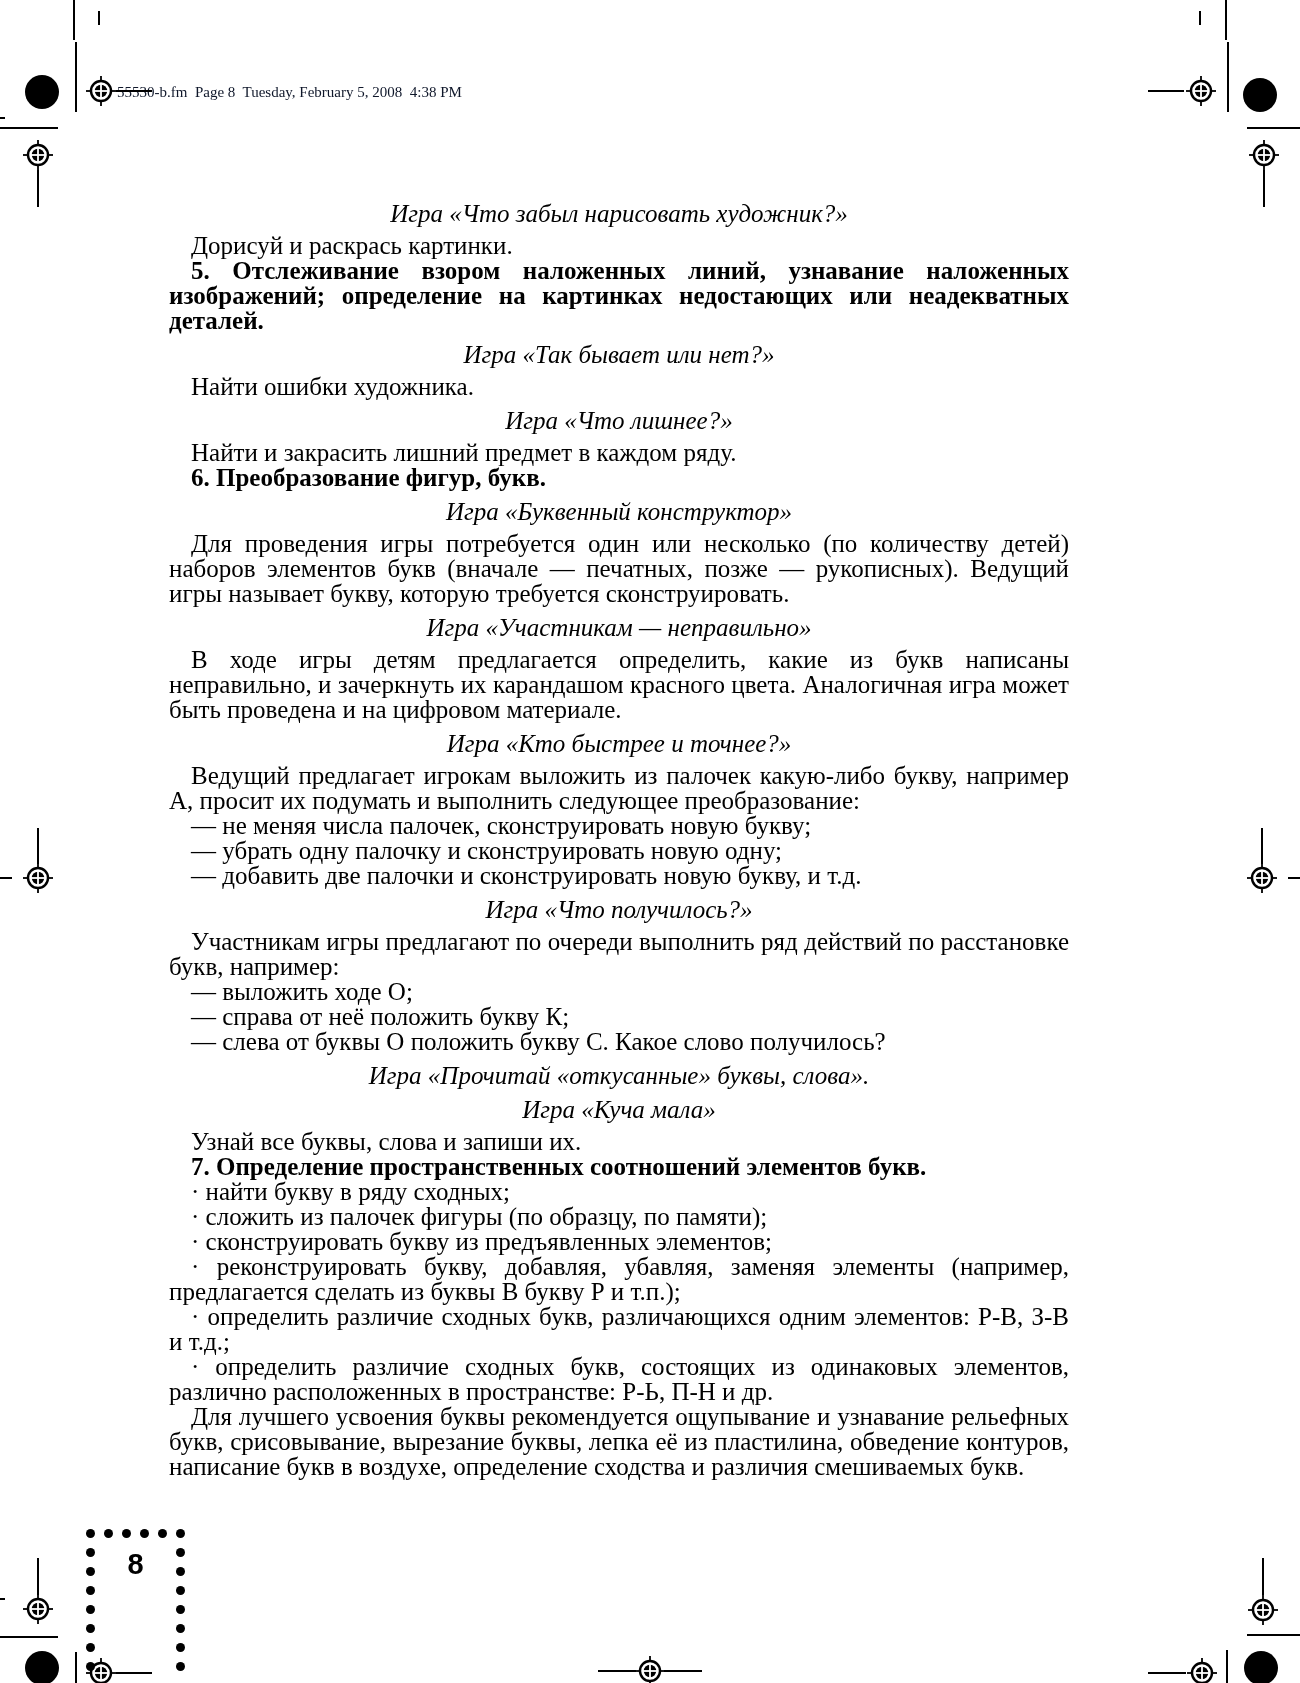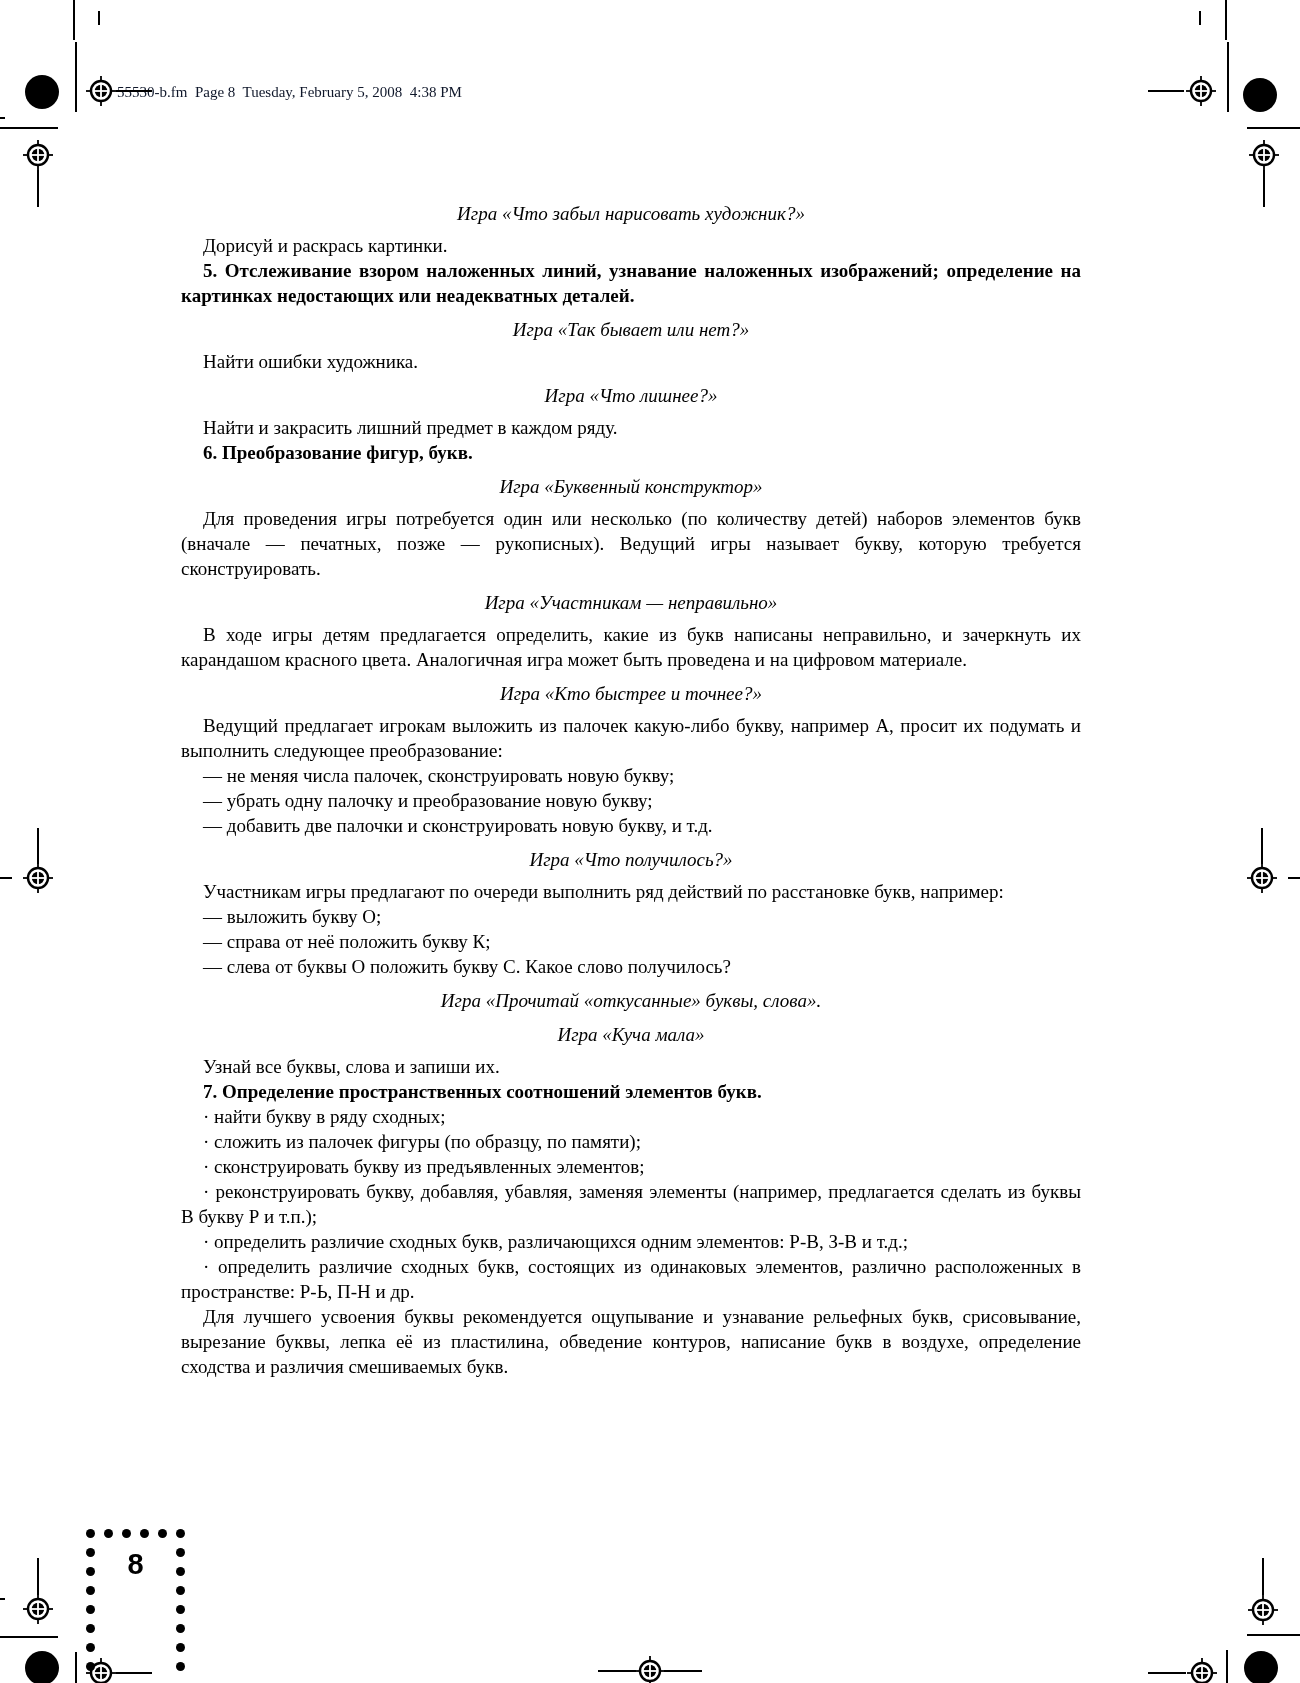--- a/index.html
+++ b/index.html
@@ -9,22 +9,22 @@
     font-family:"Liberation Serif", serif;
   }
   
   .print-header{
     position:absolute;left:117px;top:84px;
     font-family:"Liberation Serif", serif;
     font-size:15px;color:#0f172a;white-space:pre;
   }
   
   .doc{
-    position:absolute;left:181px;top:192px;width:900px;
-    font-size:19px;line-height:25px;text-align:justify;
+    position:absolute;left:169px;top:192px;width:900px;
+    font-size:25px;line-height:25px;text-align:justify;
   }
   .doc p{margin:0;padding:0;}
   .doc p.para, .doc p.bold, .doc p.dash, .doc p.bullet{text-indent:22px;}
   .doc p.bold{font-weight:bold;}
   .doc p.game{
     text-align:center;font-style:italic;text-indent:0;
     margin:9px 0 7px 0;
   }
   
   .ln{position:absolute;background:#000;}
@@ -51,25 +51,25 @@
     <p class="game">Игра «Что лишнее?»</p>
     <p class="para">Найти и закрасить лишний предмет в каждом ряду.</p>
     <p class="bold">6. Преобразование фигур, букв.</p>
     <p class="game">Игра «Буквенный конструктор»</p>
     <p class="para">Для проведения игры потребуется один или несколько (по количеству детей) наборов элементов букв (вначале — печатных, позже — рукописных). Ведущий игры называет букву, которую требуется сконструировать.</p>
     <p class="game">Игра «Участникам — неправильно»</p>
     <p class="para">В ходе игры детям предлагается определить, какие из букв написаны неправильно, и зачеркнуть их карандашом красного цвета. Аналогичная игра может быть проведена и на цифровом материале.</p>
     <p class="game">Игра «Кто быстрее и точнее?»</p>
     <p class="para">Ведущий предлагает игрокам выложить из палочек какую-либо букву, например А, просит их подумать и выполнить следующее преобразование:</p>
     <p class="dash">— не меняя числа палочек, сконструировать новую букву;</p>
-    <p class="dash">— убрать одну палочку и преобразование новую букву;</p>
+    <p class="dash">— убрать одну палочку и сконструировать новую одну;</p>
     <p class="dash">— добавить две палочки и сконструировать новую букву, и т.д.</p>
     <p class="game">Игра «Что получилось?»</p>
     <p class="para">Участникам игры предлагают по очереди выполнить ряд действий по расстановке букв, например:</p>
-    <p class="dash">— выложить букву О;</p>
+    <p class="dash">— выложить ходе О;</p>
     <p class="dash">— справа от неё положить букву К;</p>
     <p class="dash">— слева от буквы О положить букву С. Какое слово получилось?</p>
     <p class="game">Игра «Прочитай «откусанные» буквы, слова».</p>
     <p class="game">Игра «Куча мала»</p>
     <p class="para">Узнай все буквы, слова и запиши их.</p>
     <p class="bold">7. Определение пространственных соотношений элементов букв.</p>
     <p class="bullet">· найти букву в ряду сходных;</p>
     <p class="bullet">· сложить из палочек фигуры (по образцу, по памяти);</p>
     <p class="bullet">· сконструировать букву из предъявленных элементов;</p>
     <p class="bullet">· реконструировать букву, добавляя, убавляя, заменяя элементы (например, предлагается сделать из буквы В букву Р и т.п.);</p>

